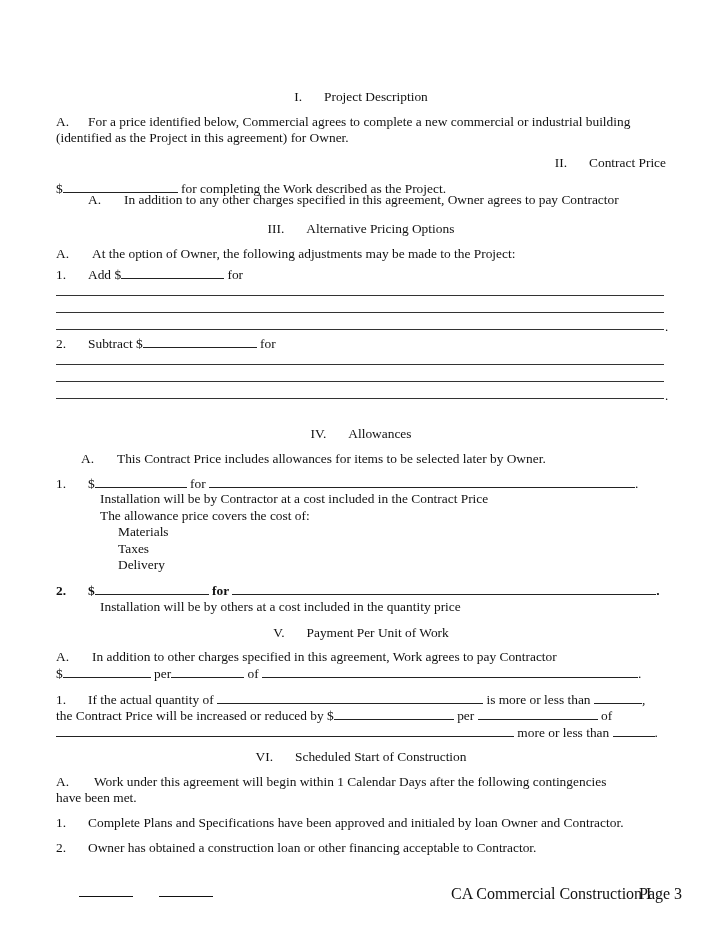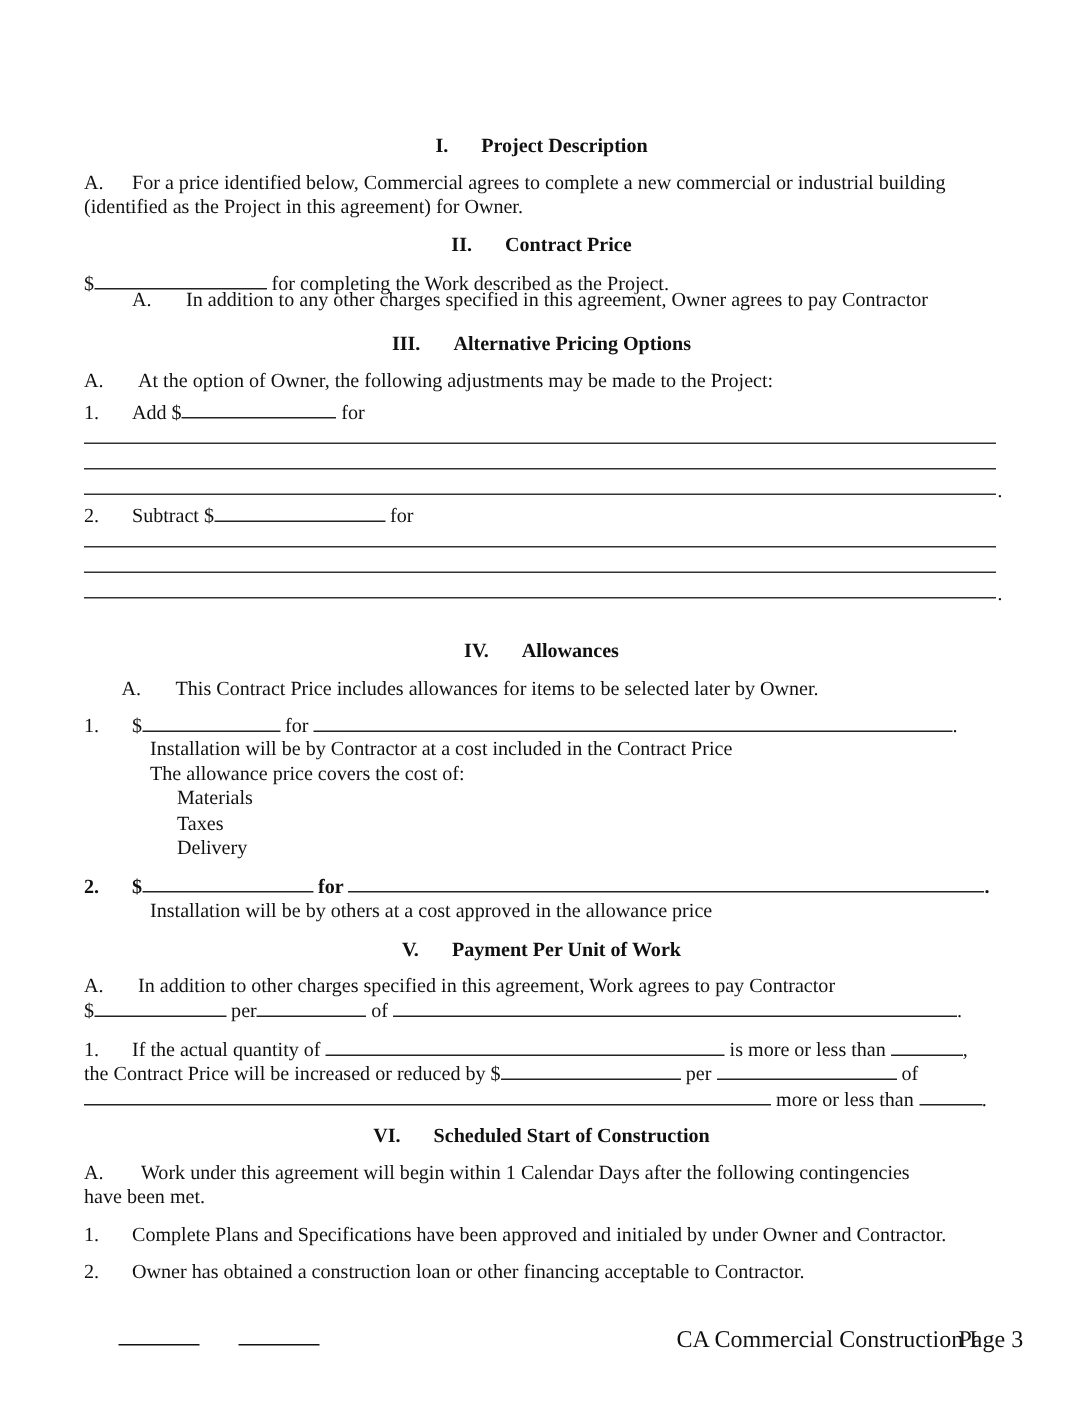--- a/index.html
+++ b/index.html
@@ -1,39 +1,39 @@
 <!DOCTYPE html>
 <html><head>
 <meta charset="utf-8">
 <style>
   html, body { margin: 0; padding: 0; background: #ffffff; }
   body { width: 728px; height: 942px; position: relative; overflow: hidden;
          font-family: "Liberation Serif", "DejaVu Serif", serif; color: #111; font-size: 13.4px; }
   .abs { position: absolute; white-space: nowrap; line-height: 16px; }
-  .heading { font-weight: bold; text-align: center; left: 56px; width: 610px; }
+  .heading { font-weight: normal; text-align: center; left: 56px; width: 610px; }
   .heading .num { display: inline-block; margin-right: 22px; }
   .lbl { display: inline-block; width: 32px; }
   .blank { display: inline-block; border-bottom: 1px solid #222; height: 12px; vertical-align: baseline; }
   .rule { position: absolute; left: 56px; width: 608px; height: 0; border-top: 1px solid #333; }
   .dot { position: absolute; left: 665px; font-size: 13px; line-height: 10px; }
   .sig { position: absolute; top: 896px; height: 0; border-top: 1.5px solid #111; width: 54px; }
   .footer { font-size: 16px; }
 </style>
 </head>
 <body>
 
 <div class="abs heading" style="top:89px;">
   <span class="num">I.</span><span>Project Description</span>
 </div>
 <div class="abs" style="top:114px;left:56px;">
   <span class="lbl">A.</span><span>For a price identified below, Commercial agrees to complete a new commercial or industrial building</span>
 </div>
 <div class="abs" style="top:130px;left:56px;">(identified as the Project in this agreement) for Owner.</div>
 
-<div class="abs heading" style="top:155px;">
+<div class="abs heading" style="top:155px;text-align:right;">
   <span class="num">II.</span><span>Contract Price</span>
 </div>
 <div class="abs" style="top:192px;left:56px;margin-left:32px;">
   <span class="lbl" style="width:36px">A.</span><span>In addition to any other charges specified in this agreement, Owner agrees to pay Contractor</span>
 </div>
 <div class="abs" style="top:180px;left:56px;">
   <span>$</span><span class="blank" style="width:115px"></span>
   <span>for completing the Work described as the Project.</span>
 </div>
 
@@ -76,21 +76,21 @@
 <div class="abs" style="top:508px;left:100px;">The allowance price covers the cost of:</div>
 <div class="abs" style="top:524px;left:118px;">Materials</div>
 <div class="abs" style="top:541px;left:118px;">Taxes</div>
 <div class="abs" style="top:557px;left:118px;">Delivery</div>
 
 <div class="abs" style="top:582px;left:56px;font-weight:bold;">
   <span class="lbl">2.</span><span>$</span><span class="blank" style="width:114px"></span>
   <span>for</span>
   <span class="blank" style="width:424px"></span><span>.</span>
 </div>
-<div class="abs" style="top:599px;left:100px;">Installation will be by others at a cost approved in the allowance price</div>
+<div class="abs" style="top:599px;left:100px;">Installation will be by others at a cost included in the quantity price</div>
 
 <div class="abs heading" style="top:625px;">
   <span class="num">V.</span><span>Payment Per Unit of Work</span>
 </div>
 <div class="abs" style="top:649px;left:56px;">
   <span class="lbl" style="width:36px">A.</span><span>In addition to other charges specified in this agreement, Work agrees to pay Contractor</span>
 </div>
 <div class="abs" style="top:665px;left:56px;">
   <span>$</span><span class="blank" style="width:88px"></span>
   <span>per</span><span class="blank" style="width:73px"></span>
@@ -116,21 +116,21 @@
 </div>
 
 <div class="abs heading" style="top:749px;">
   <span class="num">VI.</span><span>Scheduled Start of Construction</span>
 </div>
 <div class="abs" style="top:774px;left:56px;">
   <span class="lbl" style="width:38px">A.</span><span>Work under this agreement will begin within 1 Calendar Days after the following contingencies</span>
 </div>
 <div class="abs" style="top:790px;left:56px;">have been met.</div>
 <div class="abs" style="top:815px;left:56px;">
-  <span class="lbl">1.</span><span>Complete Plans and Specifications have been approved and initialed by under Owner and Contractor.</span>
+  <span class="lbl">1.</span><span>Complete Plans and Specifications have been approved and initialed by loan Owner and Contractor.</span>
 </div>
 <div class="abs" style="top:840px;left:56px;">
   <span class="lbl">2.</span><span>Owner has obtained a construction loan or other financing acceptable to Contractor.</span>
 </div>
 
 <div class="sig" style="left:79px;"></div>
 <div class="sig" style="left:159px;"></div>
 <div class="abs footer" style="top:886px;left:451px;">CA Commercial Construction I</div>
 <div class="abs footer" style="top:886px;left:639px;">Page 3</div>
 

